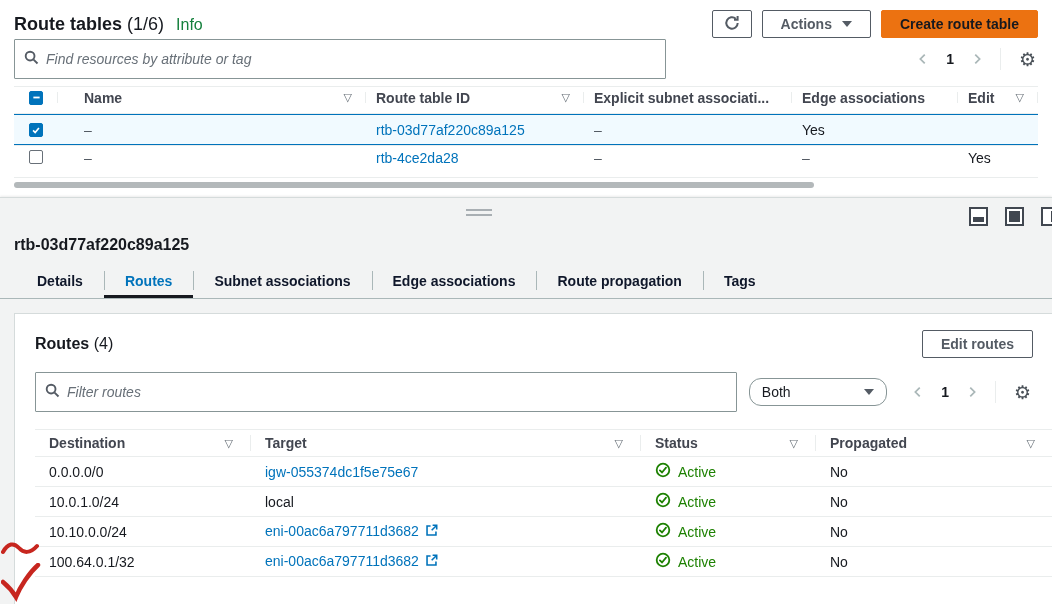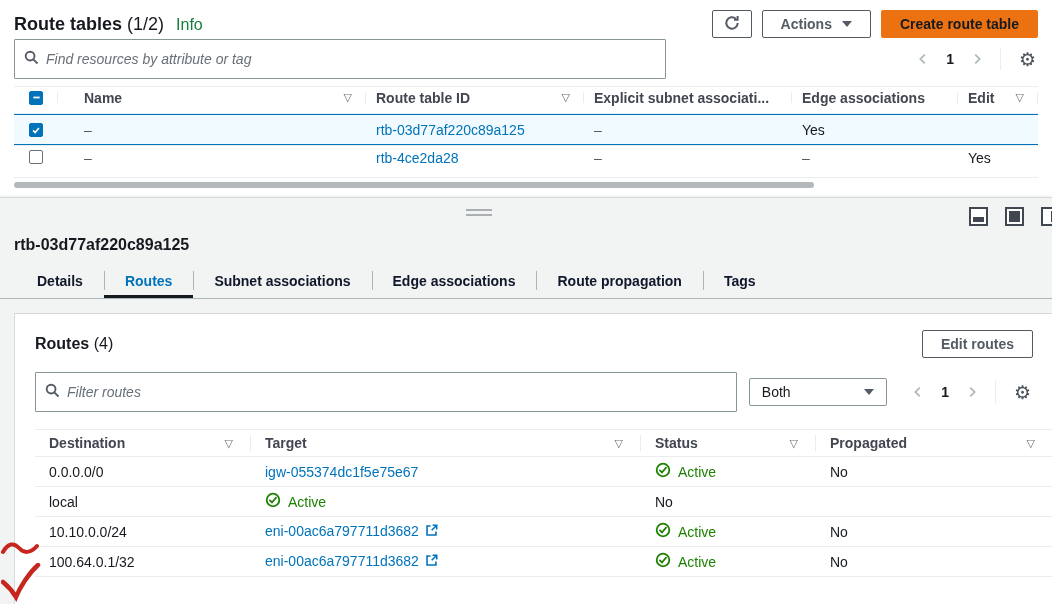--- a/index.html
+++ b/index.html
@@ -70,38 +70,38 @@
   .tab { padding:0 21px; font-weight:700; color:#0f172a; display:flex; align-items:center; position:relative; cursor:pointer; white-space:nowrap; }
   .tab + .tab::before { content:""; position:absolute; left:0; top:8px; bottom:8px; width:1px; background:#aab7b8; }
   .tab.active { color:#0073bb; box-shadow: inset 0 -3px 0 #16191f; }
   
   .card { position:absolute; left:14px; right:-2px; top:115px; bottom:-6px; background:#fff; border:1px solid #d5dbdb; }
   .card-header { display:flex; justify-content:space-between; align-items:center; padding:16px 20px 8px; }
   .card-header h2 { font-size:16px; font-weight:700; }
   .card-header h2 .count { font-weight:400; }
   .card-toolbar { display:flex; align-items:center; padding:6px 20px 0; gap:12px; }
   .filter-box { width:712px; }
-  .select { width:140px; height:28px; border:1px solid #879596; border-radius:2px; background:#fff;
+  .select { width:140px; height:28px; border:1px solid #879596; border-radius:12px; background:#fff;
             display:flex; align-items:center; justify-content:space-between; padding:0 12px; cursor:pointer; }
   .routes-table { margin:17px 0 8px 20px; }
   .routes-grid { grid-template-columns:216px 390px 175px 1fr; }
   .routes-table .cell { padding:0 14px; }
   .rrow { height:30px; border-bottom:1px solid #eaeded; }
   .status-cell { display:flex; align-items:center; gap:7px; color:#1d8102; }
   .ext-icon { margin-left:6px; vertical-align:-1px; }
   
   .annotation { position:absolute; pointer-events:none; }
 </style>
 </head>
 <body>
 
 <div class="top">
   <div class="page-header">
     <div class="title-group">
-      <h1><span>Route tables</span> <span class="count">(1/2)</span></h1>
+      <h1><span>Route tables</span> <span class="count">(1/6)</span></h1>
       <a class="info-link">Info</a>
     </div>
     <div class="header-actions">
       <button class="btn icon-only">
         <span>
           <svg width="18" height="18" viewBox="0 0 18 18" fill="none" stroke="#545b64" stroke-width="2">
             <path d="M14.7 9a5.7 5.7 0 1 1-1.9-4.3"></path>
             <path d="M14.6 2.1v3.6h-3.6"></path>
           </svg>
         </span>
@@ -296,20 +296,21 @@
                 <circle cx="8" cy="8" r="6.3" fill="none" stroke="#1d8102" stroke-width="1.8"></circle>
                 <path d="M4.9 8.4 7 10.5l4-4.8" fill="none" stroke="#1d8102" stroke-width="1.8" stroke-linecap="round"></path>
               </svg>
           </span>
           <span>Active</span>
         </div>
         <div class="cell">No</div>
       </div>
 
       <div class="grid-row routes-grid rrow">
+        <div class="cell">10.0.1.0/24</div>
         <div class="cell">local</div>
         <div class="cell status-cell">
           <span>
             <svg width="16" height="16" viewBox="0 0 16 16">
                 <circle cx="8" cy="8" r="6.3" fill="none" stroke="#1d8102" stroke-width="1.8"></circle>
                 <path d="M4.9 8.4 7 10.5l4-4.8" fill="none" stroke="#1d8102" stroke-width="1.8" stroke-linecap="round"></path>
               </svg>
           </span>
           <span>Active</span>
         </div>

